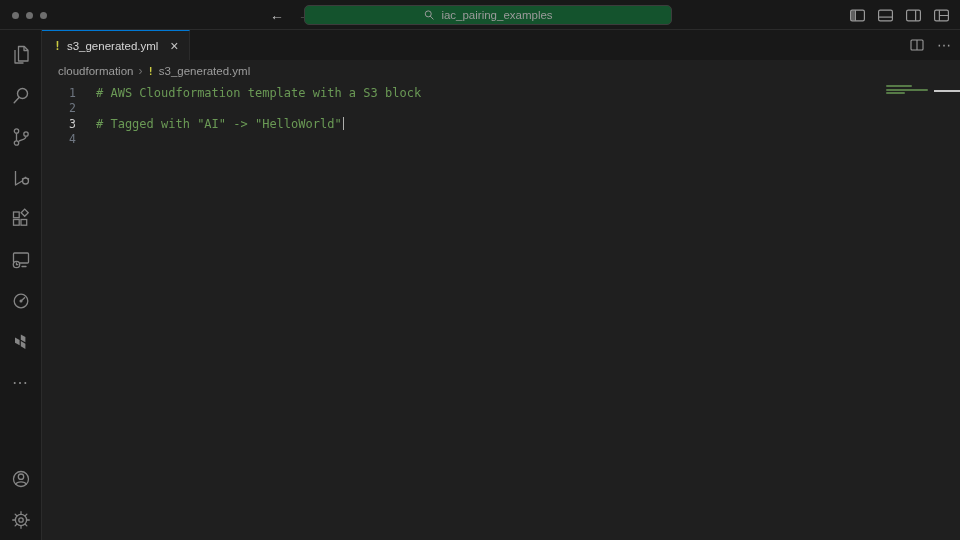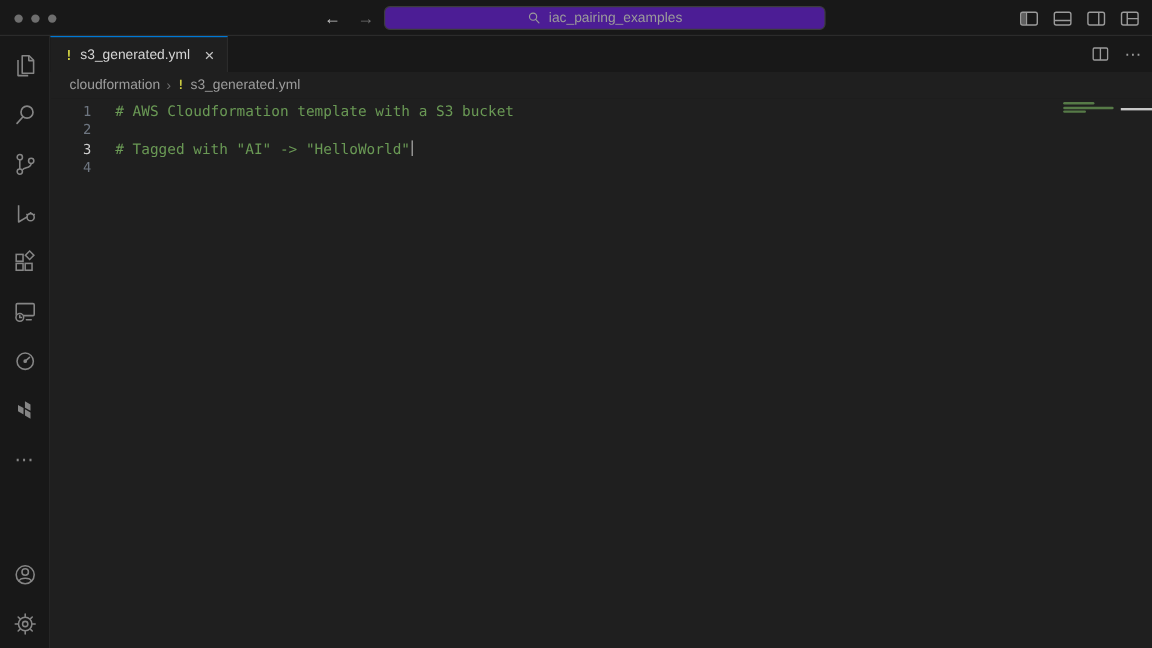--- a/index.html
+++ b/index.html
@@ -17,22 +17,22 @@
     display:flex; align-items:center;
     border-bottom:1px solid #2b2b2b;
   }
   .traffic-lights { position:absolute; left:12px; top:0; height:30px; display:flex; align-items:center; gap:7px; }
   .tl-dot { width:7px; height:7px; border-radius:50%; background:#6e6e6e; }
   .nav-arrows { position:absolute; left:270px; top:0; height:30px; display:flex; align-items:center; gap:14px; }
   .nav-arrows .arrow { font-size:14px; line-height:1; }
   .arrow-back { color:#c2c2c2; }
   .arrow-fwd { color:#707070; }
   .command-center {
-    position:absolute; left:320px; top:5px; width:368px; height:20px;
-    background:#4c1d95; border:1px solid #3c3c3c; border-radius:5px;
+    position:absolute; left:304px; top:5px; width:368px; height:20px;
+    background:#14532d; border:1px solid #3c3c3c; border-radius:5px;
     display:flex; align-items:center; justify-content:center; gap:6px;
     color:#9b9b9b; font-size:11.5px; cursor:pointer;
   }
   .layout-controls { position:absolute; right:10px; top:0; height:30px; display:flex; align-items:center; gap:11px; }
   .layout-controls svg { display:block; }
 
   
   .main { display:flex; height:510px; }
 
   
@@ -231,21 +231,21 @@
     <div class="breadcrumbs">
       <span class="bc-item">cloudformation</span>
       <span class="bc-chevron">›</span>
       <span class="yaml-icon bc-file-icon">!</span>
       <span class="bc-item">s3_generated.yml</span>
     </div>
 
     <div class="code-area">
       <div class="code-line">
         <span class="ln">1</span>
-        <span class="code-text comment"># AWS Cloudformation template with a S3 bucket</span>
+        <span class="code-text comment"># AWS Cloudformation template with a S3 block</span>
       </div>
       <div class="code-line">
         <span class="ln">2</span>
       </div>
       <div class="code-line">
         <span class="ln active">3</span>
         <span class="code-text comment"># Tagged with "AI" -&gt; "HelloWorld"</span>
         <span class="cursor"></span>
       </div>
       <div class="code-line">

